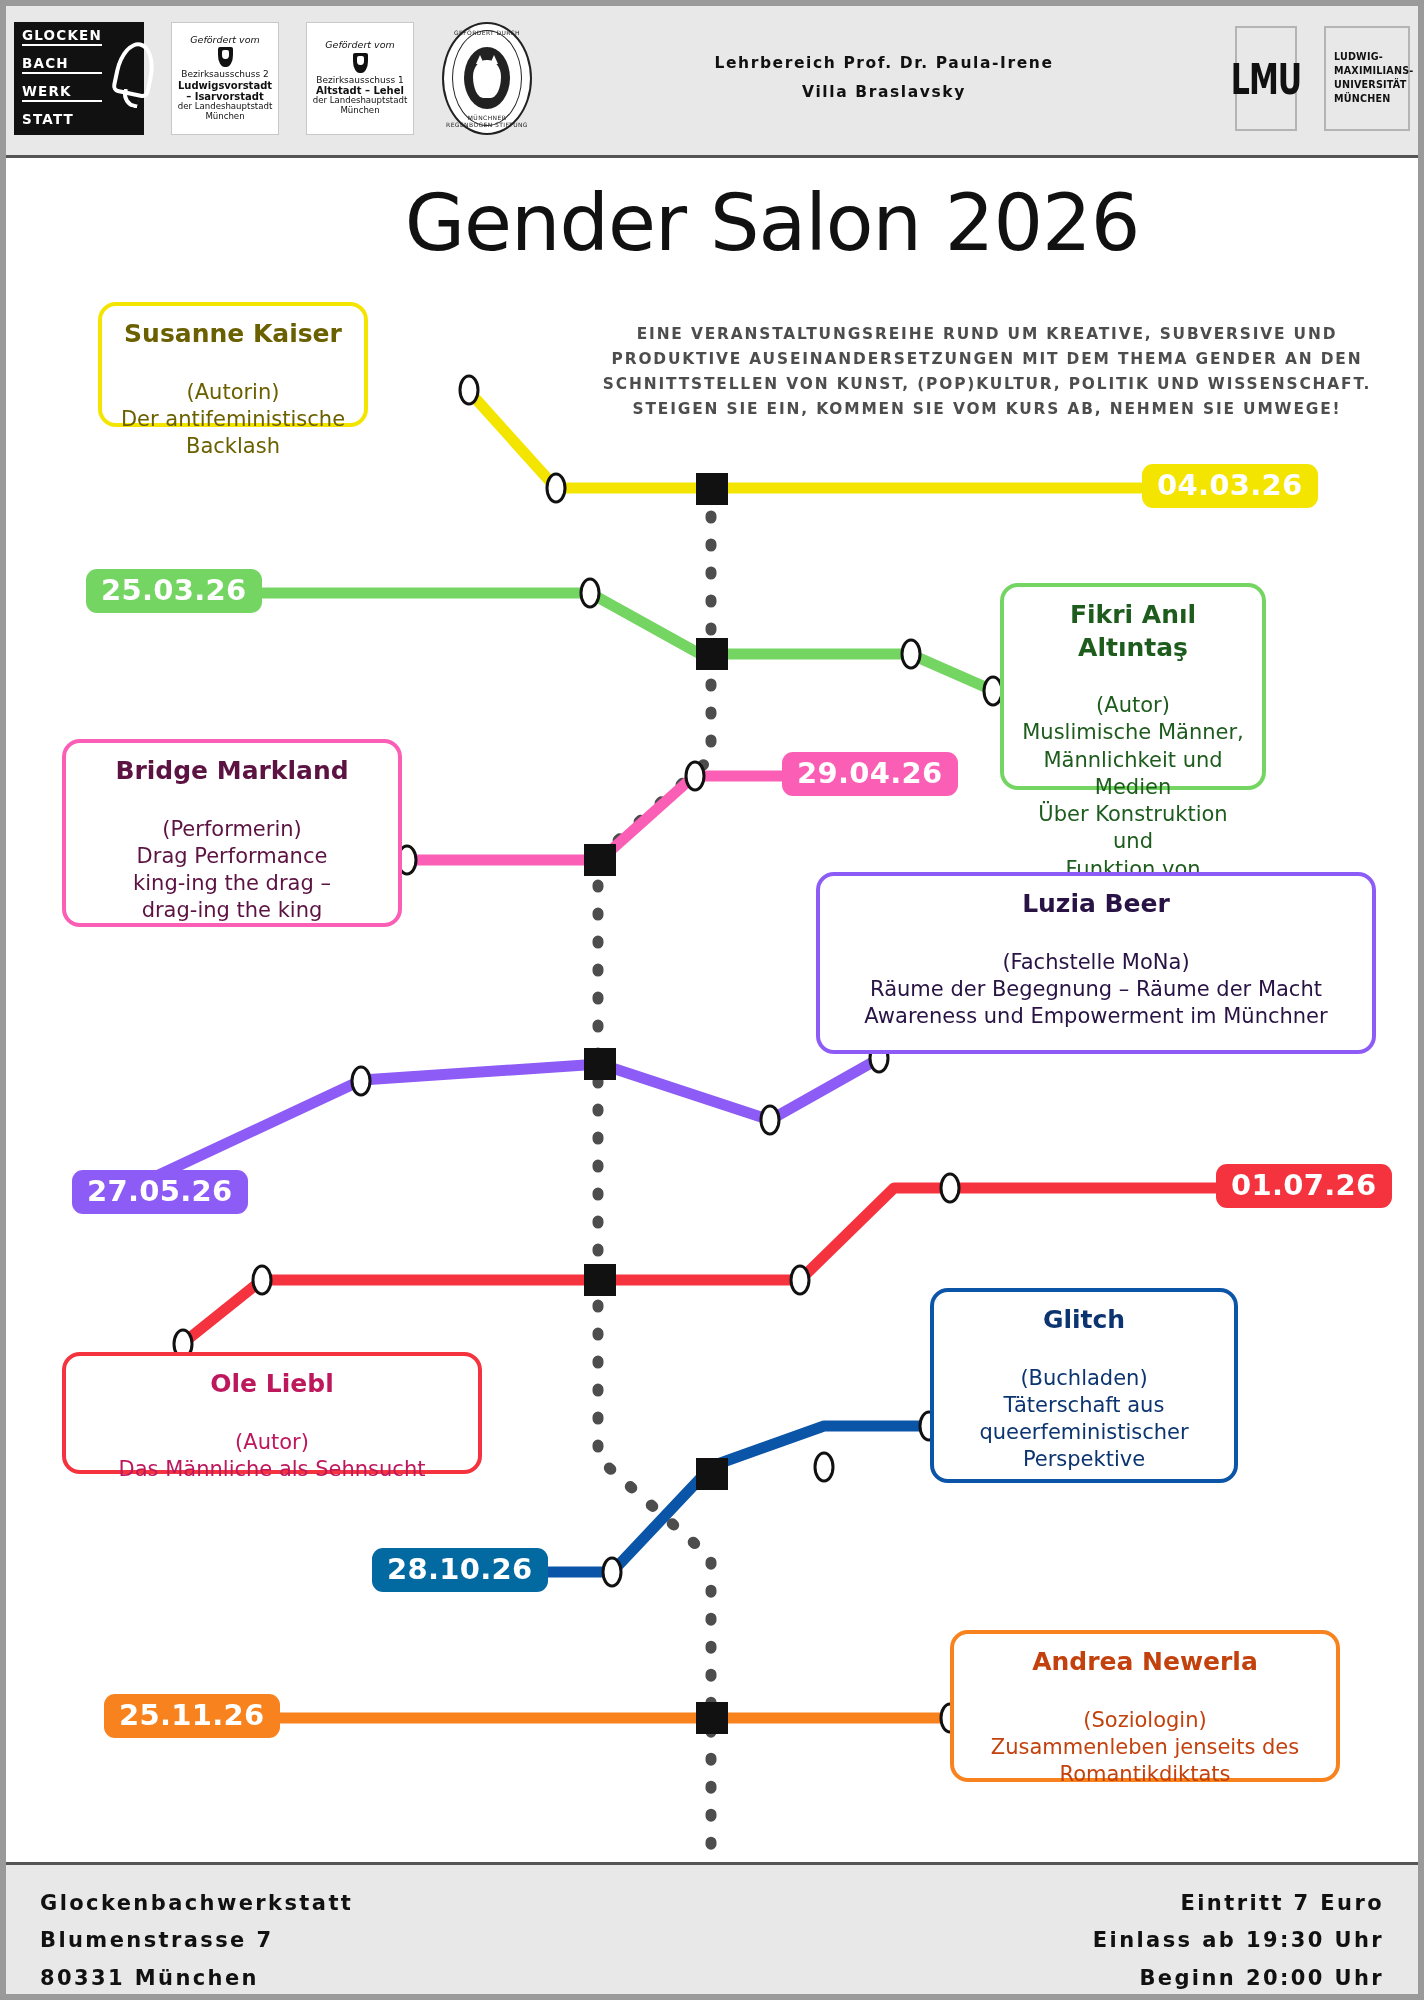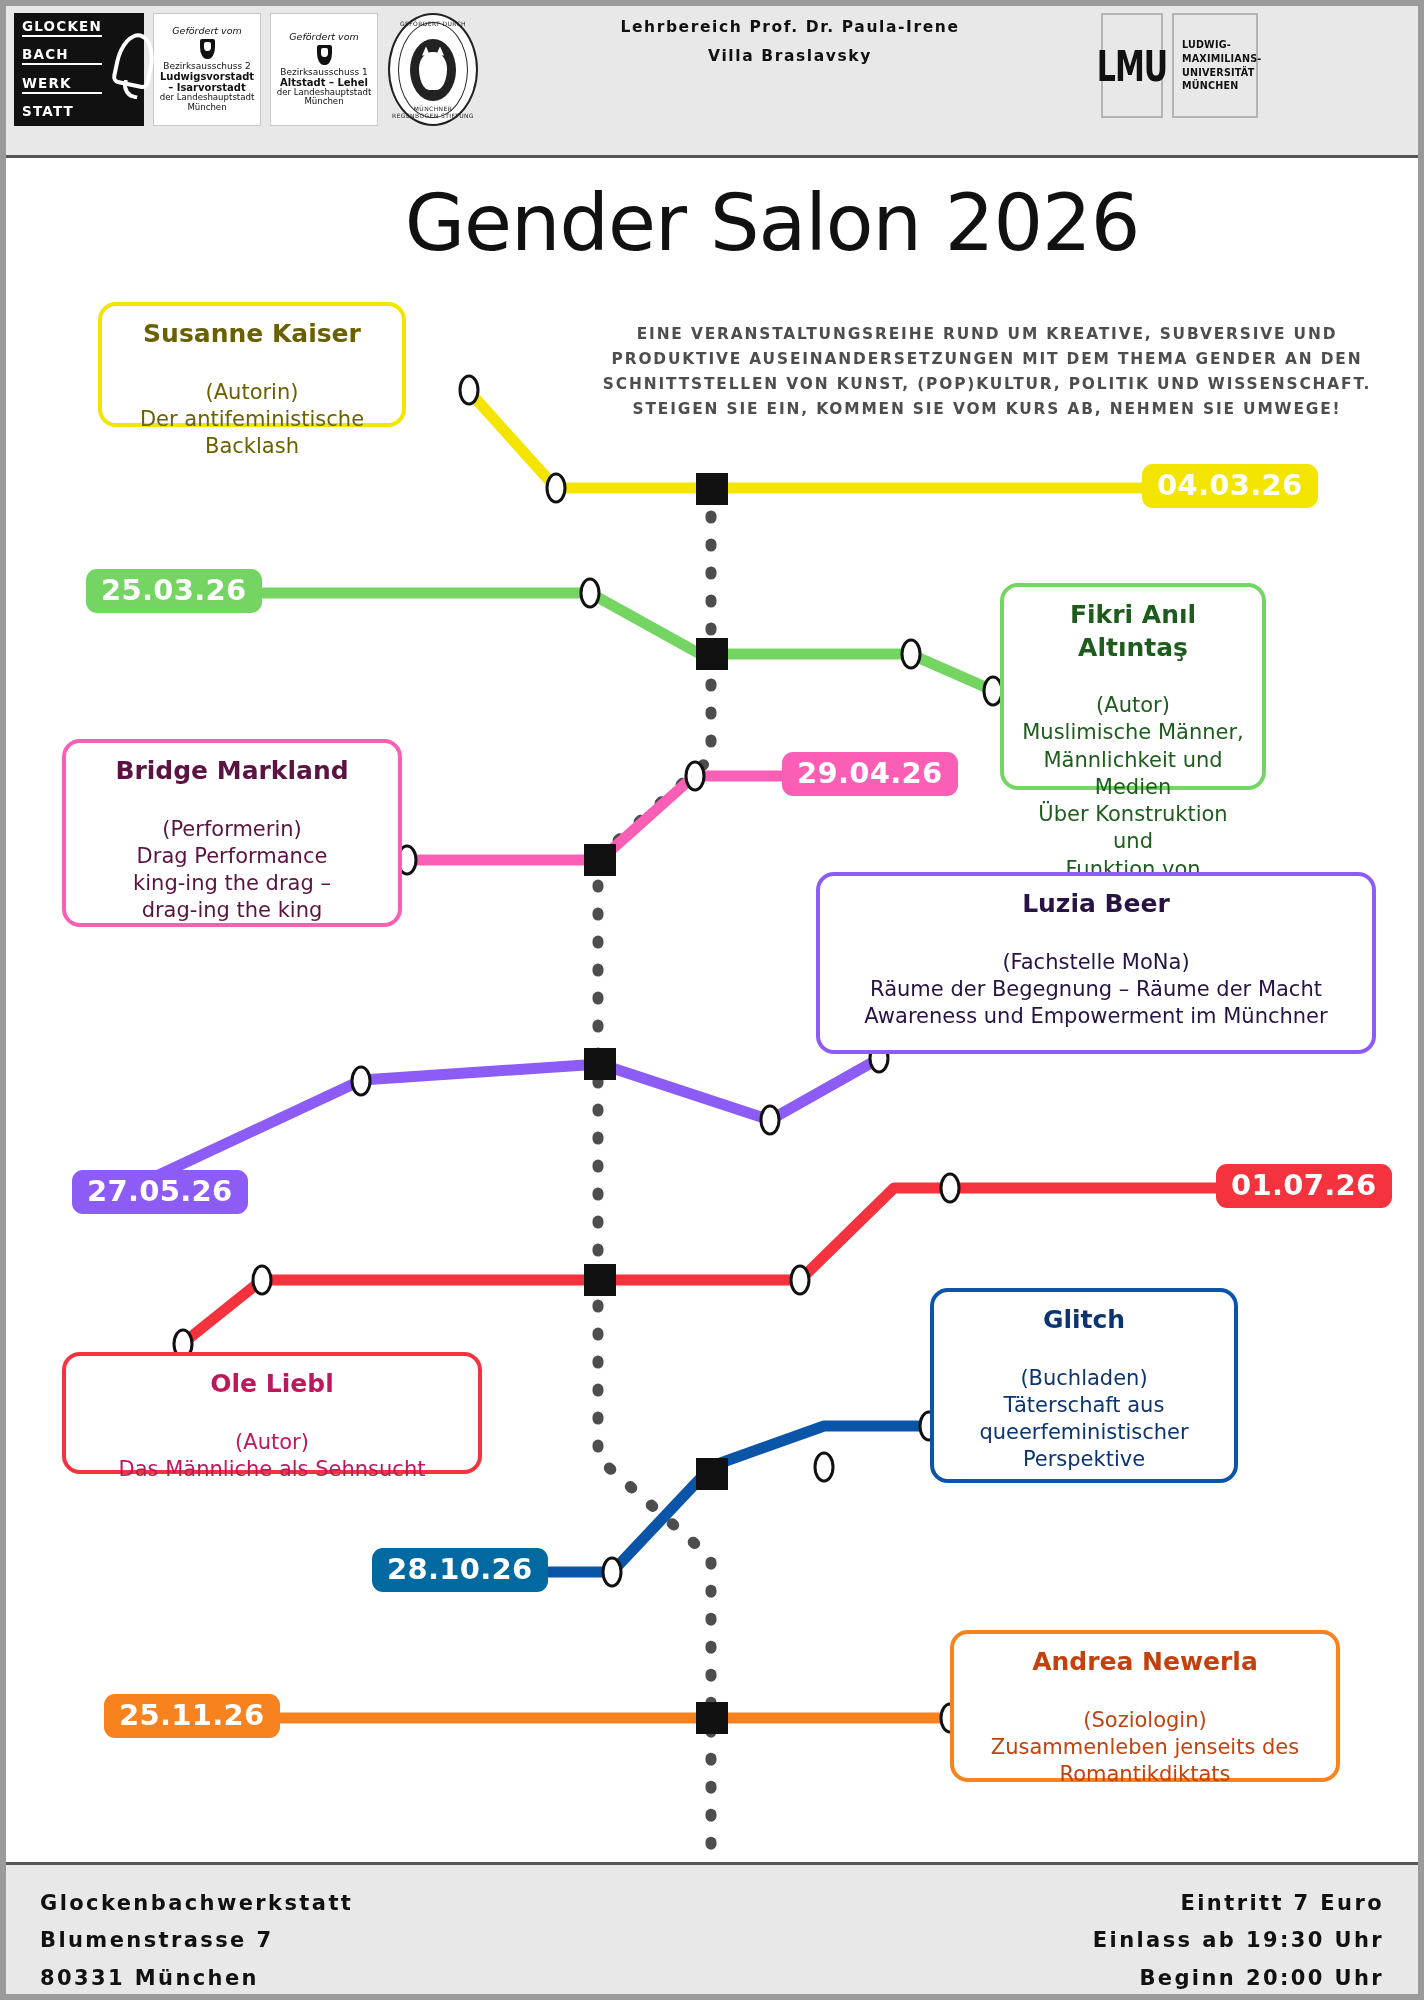--- a/index.html
+++ b/index.html
@@ -21,24 +21,24 @@
     position: absolute;
     left: 0; top: 0;
     width: 1424px; height: 158px;
     background: #e8e8e8;
     box-sizing: border-box;
     border-bottom: 3px solid #555;
   }
   #header-inner {
     position: absolute;
     left: 14px; top: 13px;
-    width: 1244px; height: 130px;
+    width: 1396px; height: 130px;
     display: flex;
-    align-items: flex-start;
-    gap: 9px;
+    align-items: center;
+    gap: 27px;
   }
   .logo-box {
     background: #fff;
     border: 1px solid #c8c8c8;
     box-sizing: border-box;
     display: flex;
     flex-direction: column;
     align-items: center;
     justify-content: center;
   }
@@ -438,21 +438,21 @@
     <ellipse cx="612" cy="1414" rx="9" ry="14" fill="#fff" stroke="#111" stroke-width="3"></ellipse>
     <ellipse cx="824" cy="1309" rx="9" ry="14" fill="#fff" stroke="#111" stroke-width="3"></ellipse>
     <ellipse cx="929" cy="1268" rx="9" ry="14" fill="#fff" stroke="#111" stroke-width="3"></ellipse>
 
     <path fill="none" stroke="#f7821e" stroke-width="11" stroke-linecap="round" stroke-linejoin="round" d="M182,1560 L950,1560"></path>
     <rect x="696" y="1544" width="32" height="32" fill="#111"></rect>
     <ellipse cx="950" cy="1560" rx="9" ry="14" fill="#fff" stroke="#111" stroke-width="3"></ellipse>
 
   </svg>
 
-  <div class="card" style="left:98px; top:302px; width:308px; height:125px; border:4.5px solid #f4e500; color:#6b6000;">
+  <div class="card" style="left:98px; top:302px; width:270px; height:125px; border:4.5px solid #f4e500; color:#6b6000;">
     <span class="c-name">Susanne Kaiser</span>
     <span class="c-role">(Autorin)</span>
     <span class="c-desc">Der antifeministische</span>
     <span class="c-desc">Backlash</span>
   </div>
 
   <div class="card" style="left:1000px; top:583px; width:266px; height:207px; border:4.5px solid #74d563; color:#1e5c1e;">
     <span class="c-name">Fikri Anıl Altıntaş</span>
     <span class="c-role">(Autor)</span>
     <span class="c-desc">Muslimische Männer,</span>

